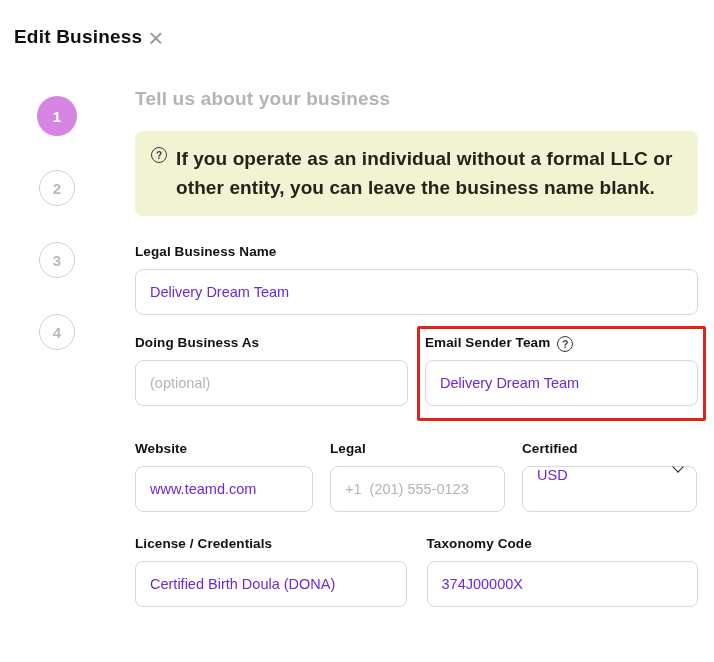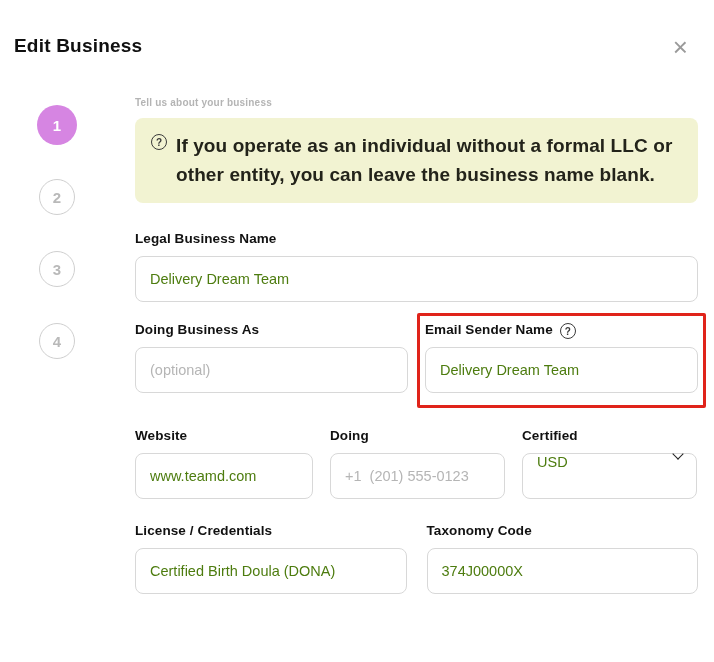--- a/index.html
+++ b/index.html
@@ -1,60 +1,60 @@
 <!DOCTYPE html>
 <html style="--step-active: #d685e2; --info-bg: #f2f3d2; --annotation-red: #e0231a;"><head>
 <meta charset="utf-8">
 <style>
   * { margin:0; padding:0; box-sizing:border-box; }
   html,body { width:714px; height:662px; background:#ffffff; overflow:hidden;
               font-family:"Liberation Sans", sans-serif; color:#141414; }
 
   .modal { width:714px; height:662px; background:#fff; position:relative; }
 
-  .modal-header { display:flex; justify-content:space-between; align-items:flex-start;
-                  padding:26px 20px 0 14px;margin-top:9px; }
+  .modal-header { display:flex; justify-content:flex-start; align-items:flex-start;
+                  padding:26px 20px 0 14px; }
   .modal-title { font-size:19px; font-weight:bold; letter-spacing:.2px; color:#101010; }
   .close-btn { background:none; border:none; font-size:26px; line-height:20px;
                color:#9a9a9a; cursor:pointer; padding:2px 6px; }
 
   .modal-body { display:flex; align-items:flex-start; }
 
   
   .steps { width:114px; flex:0 0 114px; display:flex; flex-direction:column;
            align-items:center; gap:36px; padding-top:46px; }
   .step { width:36px; height:36px; border-radius:50%; border:1.5px solid #cfcfcf;
           color:#b9b9b9; font-size:15px; font-weight:bold; display:flex;
           align-items:center; justify-content:center; background:#fff; cursor:pointer; }
   .step.active { width:40px; height:40px; border:none; background:var(--step-active,#d685e2);
                  color:#ffffff; margin-bottom:-2px; }
 
   
   .form { flex:1; padding:38px 16px 0 21px; }
 
-  .section-heading { font-size:10px; font-weight:bold; color:#b4b4b4;
-                     letter-spacing:.2px; margin-bottom:10px; }
+  .section-heading { font-size:19px; font-weight:bold; color:#b4b4b4;
+                     letter-spacing:.2px; margin-bottom:21px; }
 
   .info-box { background:var(--info-bg,#f2f3d2); border-radius:8px; padding:14px 16px;
               display:flex; gap:9px; align-items:flex-start; margin-bottom:17px; }
   .info-text { font-size:19px; font-weight:bold; color:#23231a; line-height:1.5;
                letter-spacing:.1px; max-width:505px; }
 
   .help-circle { flex:0 0 auto; width:16px; height:16px; border:1.3px solid #3a3a3a;
                  border-radius:50%; font-size:10px; font-weight:bold; color:#3a3a3a;
                  display:inline-flex; align-items:center; justify-content:center;
                  margin-top:2px; }
   label .help-circle { margin:0 0 -3px 7px; }
 
   .field { display:flex; flex-direction:column; position:relative; }
   .field label { font-size:13.5px; font-weight:bold; color:#111; margin-bottom:10px;
                  letter-spacing:.1px; display:flex; align-items:center; }
   .field input, .field .select {
       height:46px; border:1px solid #d8d8d8; border-radius:8px; background:#fff;
-      padding:0 14px; font-size:14.5px; color:#4d7c0f;
+      padding:0 14px; font-size:14.5px; color:#6d28d9;
       font-family:"Liberation Sans", sans-serif; width:100%; }
   .field input::placeholder { color:#b5b5b5; opacity:1; }
 
   .row { display:grid; gap:17px; margin-bottom:35px; }
   .row.full { grid-template-columns:1fr; margin-bottom:20px; margin-top:28px; }
   .row.two { grid-template-columns:1fr 1fr; }
   .row.three { grid-template-columns:178px 175px 175px; margin-bottom:24px; }
   .row.last { margin-bottom:16px;gap:20px; }
 
   
@@ -112,34 +112,34 @@
       </div>
 
       <div class="row two">
         <div class="field">
           <label>Doing Business As</label>
           <input type="text" placeholder="(optional)" style="">
         </div>
         <div class="field">
           <div class="red-annotation"></div>
           <label>
-            <span>Email Sender Name</span>
+            <span>Email Sender Team</span>
             <span class="help-circle">?</span>
           </label>
           <input type="text" value="Delivery Dream Team" style="">
         </div>
       </div>
 
       <div class="row three">
         <div class="field">
           <label>Website</label>
           <input type="text" value="www.teamd.com" style="">
         </div>
         <div class="field">
-          <label>Doing</label>
+          <label>Legal</label>
           <input type="text" placeholder="+1  (201) 555-0123" style="">
         </div>
         <div class="field">
           <label>Certified</label>
           <div class="select">
             <span>USD</span>
             <span class="chevron-down"></span>
           </div>
         </div>
       </div>

